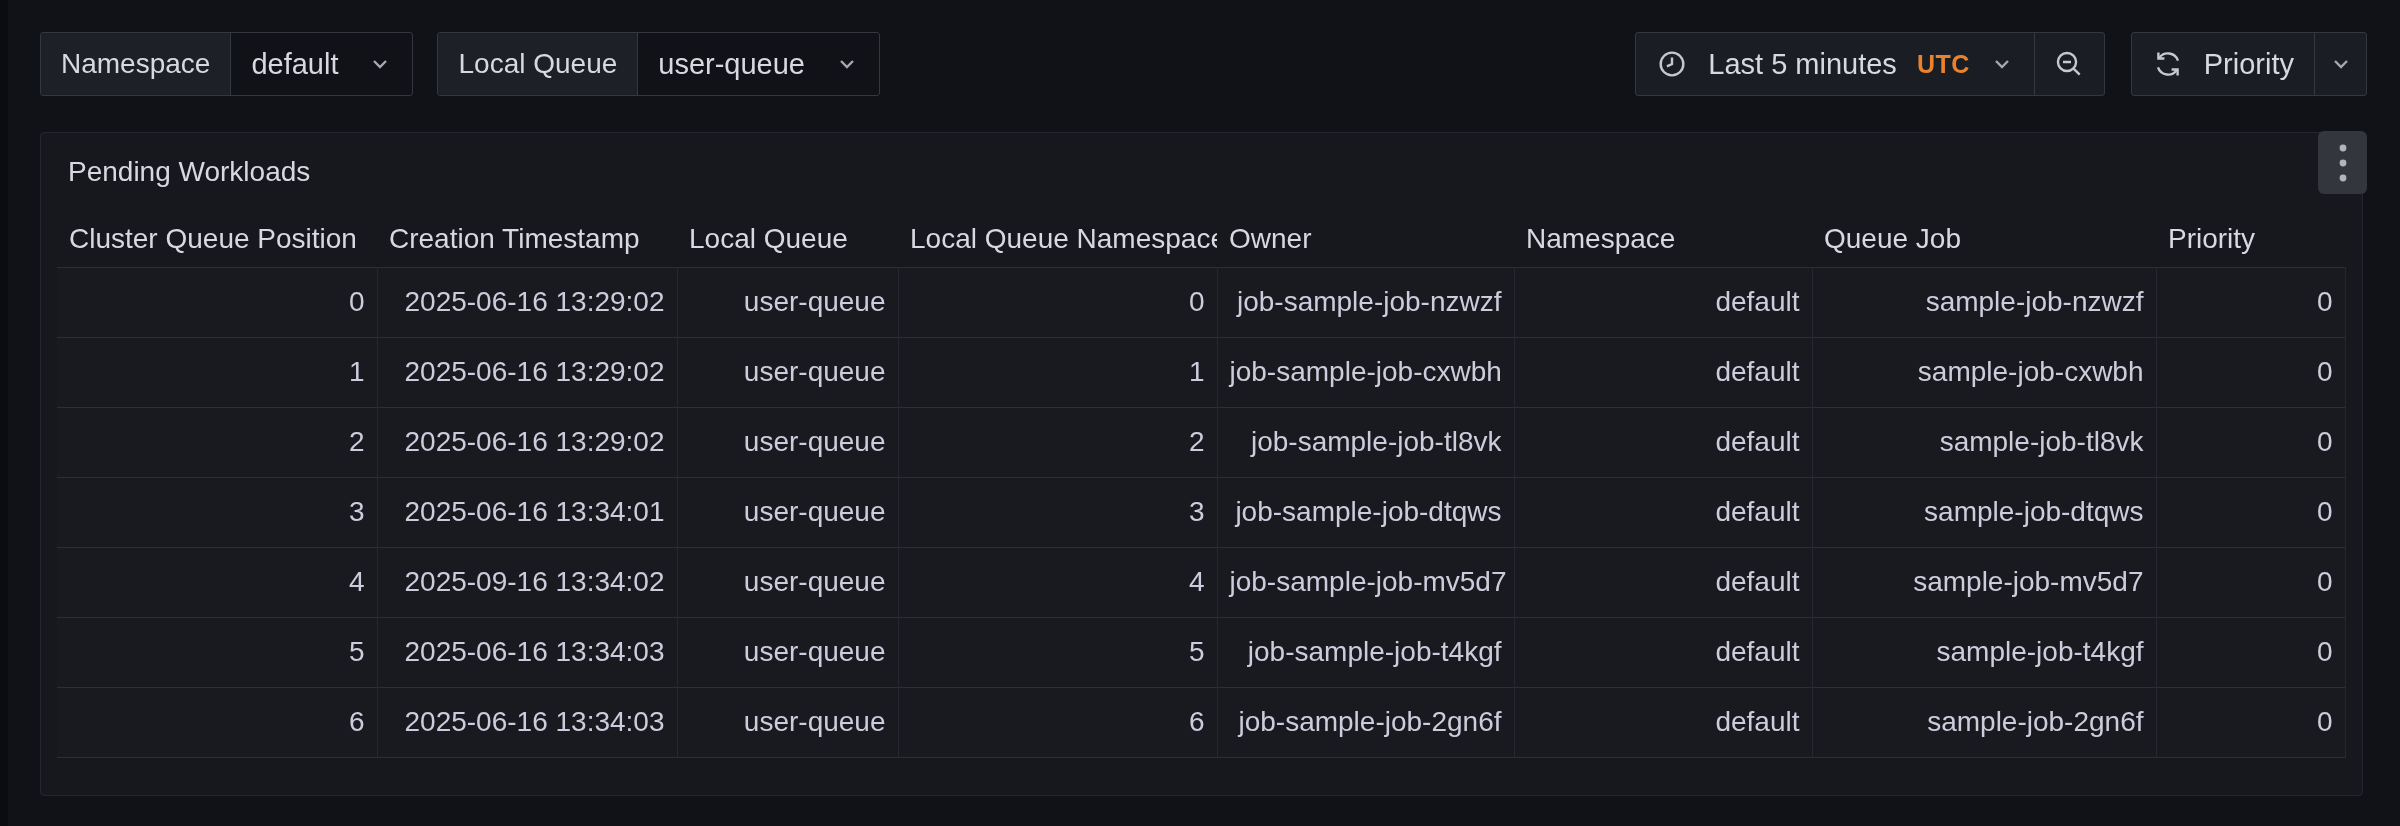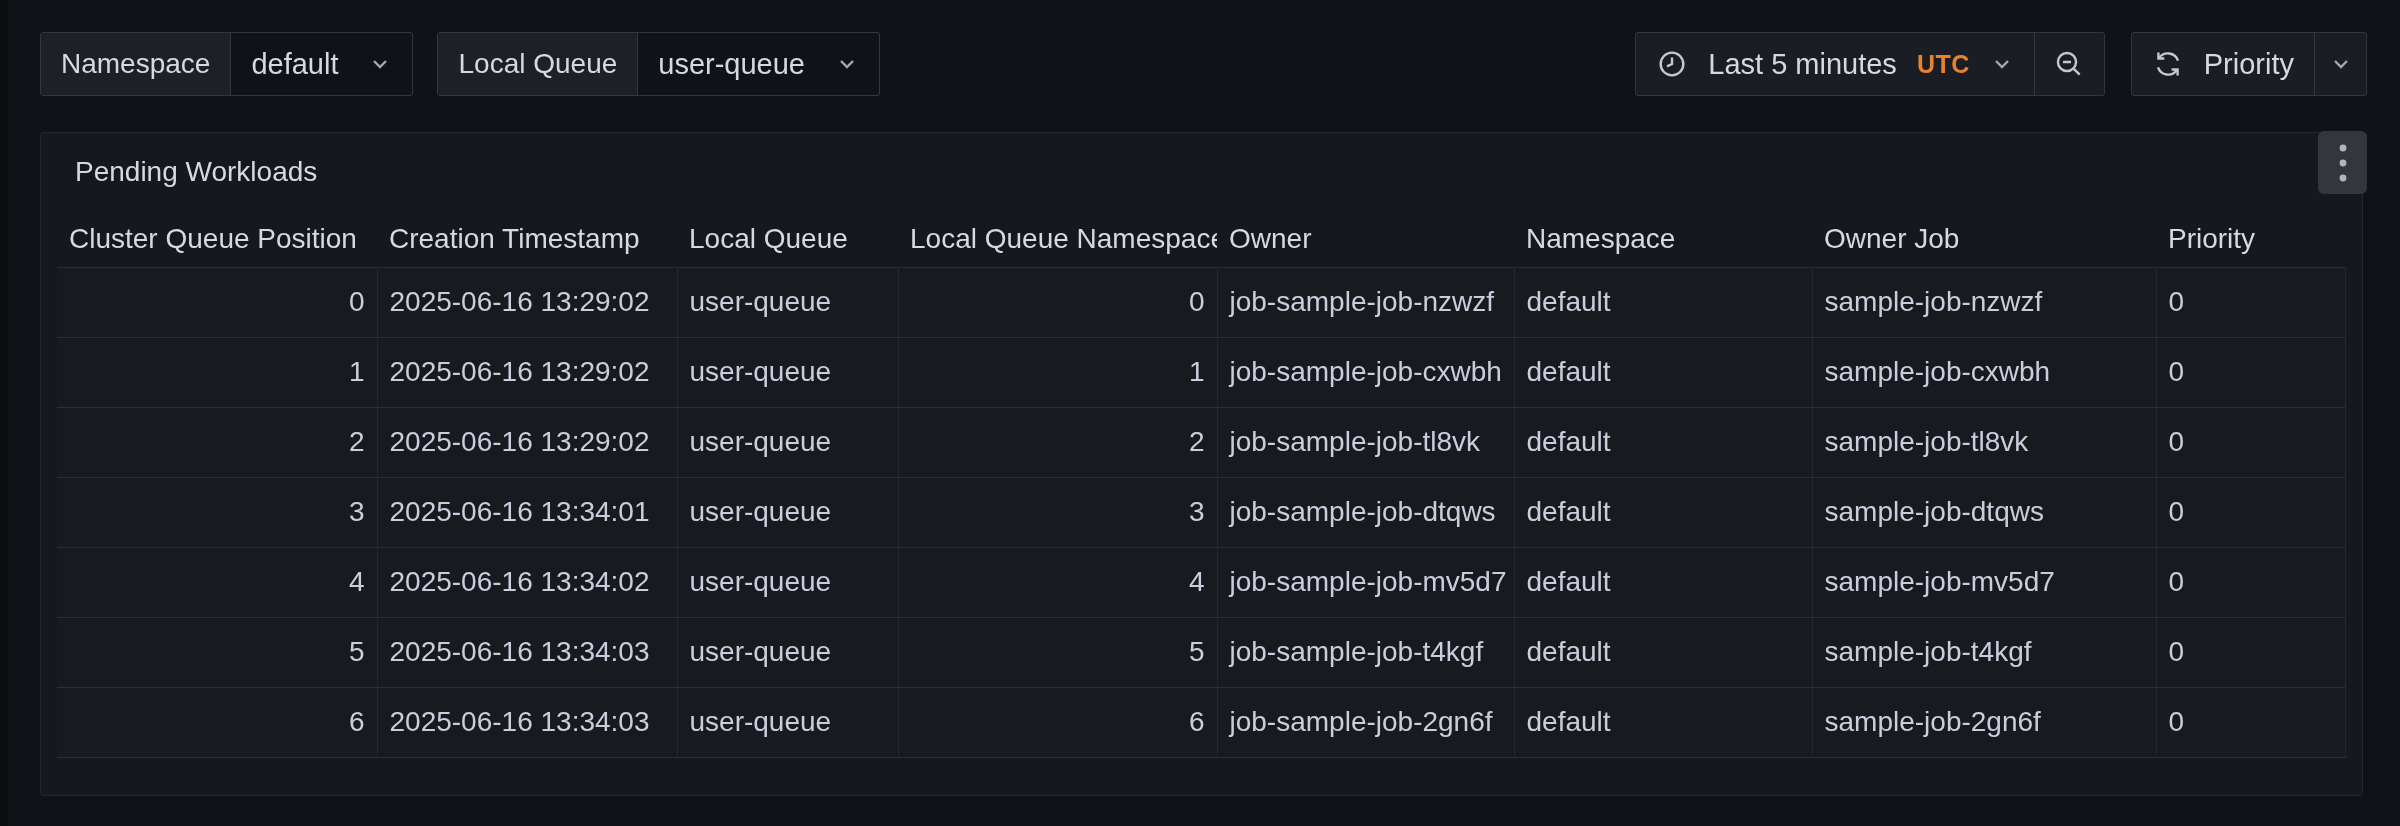--- a/index.html
+++ b/index.html
@@ -69,21 +69,21 @@
   .panel {
     position: absolute; left: 40px; top: 132px; width: 2323px; height: 664px;
     background: var(--panel-bg); border: 1px solid var(--panel-border);
     border-radius: 4px;
   }
   .panel-header {
     height: 78px; display: flex; align-items: center; padding: 0 19px;
     position: relative;
   }
   .panel-title {
-    margin: 15px; font-size: 28px; font-weight: 500; color: var(--text-bright);
+    margin: 8px; font-size: 28px; font-weight: 500; color: var(--text-bright);
     cursor: pointer;
   }
   .kebab-btn {
     position: absolute; right: -5px; top: -2px; width: 49px; height: 63px;
     background: #34363e; border: none; border-radius: 6px; cursor: pointer;
     display: flex; align-items: center; justify-content: center;
   }
   .kebab-btn svg { width: 10px; height: 40px; fill: #b4b5bc; }
 
   
@@ -98,20 +98,21 @@
     height: 56px; padding: 0 12px; text-align: left;
     font-size: 28px; font-weight: 500; color: var(--text-bright);
     white-space: nowrap; overflow: hidden; cursor: pointer;
   }
   td {
     height: 70px; padding: 0 12px; font-size: 28px; color: var(--text);
     white-space: nowrap; overflow: hidden;
     border-top: 1px solid var(--row-border-h);
     border-right: 1px solid var(--row-border-v);
     background: #181a20;
+    text-align: right;
   }
   tbody tr:last-child td { border-bottom: 1px solid var(--row-border-h); }
   td:nth-child(1), td:nth-child(4) { text-align: right; }
 </style>
 </head>
 <body>
 
 <div class="left-strip"></div>
 
 <div class="toolbar">
@@ -203,21 +204,21 @@
         <col class="c7">
     </colgroup>
     <thead>
       <tr>
           <th>Cluster Queue Position</th>
           <th>Creation Timestamp</th>
           <th>Local Queue</th>
           <th>Local Queue Namespace</th>
           <th>Owner</th>
           <th>Namespace</th>
-          <th>Owner Job</th>
+          <th>Queue Job</th>
           <th>Priority</th>
         </tr>
     </thead>
     <tbody>
         <tr>
           <td>0</td>
           <td>2025-06-16 13:29:02</td>
           <td>user-queue</td>
           <td>0</td>
           <td>job-sample-job-nzwzf</td>
@@ -250,21 +251,21 @@
           <td>2025-06-16 13:34:01</td>
           <td>user-queue</td>
           <td>3</td>
           <td>job-sample-job-dtqws</td>
           <td>default</td>
           <td>sample-job-dtqws</td>
           <td>0</td>
         </tr>
         <tr>
           <td>4</td>
-          <td>2025-06-16 13:34:02</td>
+          <td>2025-09-16 13:34:02</td>
           <td>user-queue</td>
           <td>4</td>
           <td>job-sample-job-mv5d7</td>
           <td>default</td>
           <td>sample-job-mv5d7</td>
           <td>0</td>
         </tr>
         <tr>
           <td>5</td>
           <td>2025-06-16 13:34:03</td>

